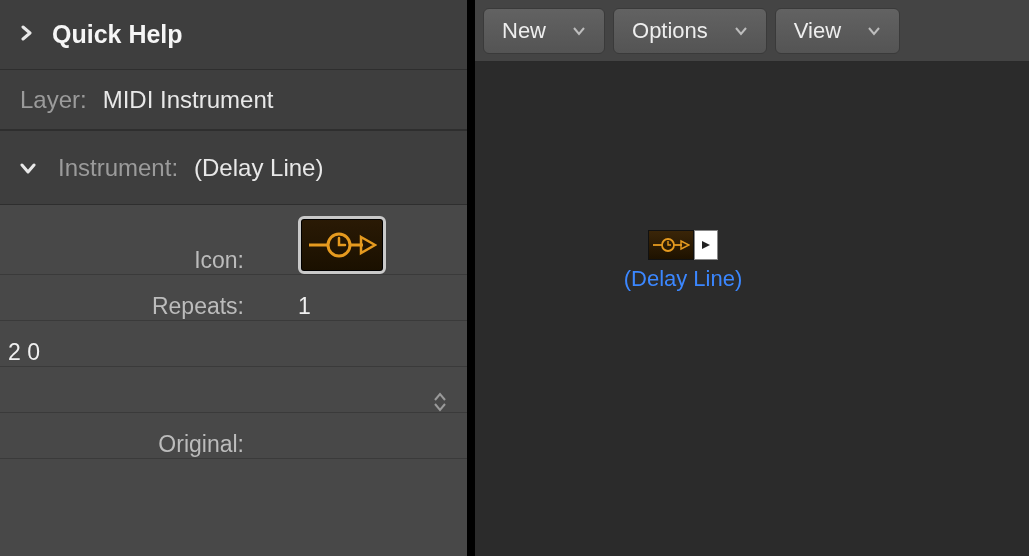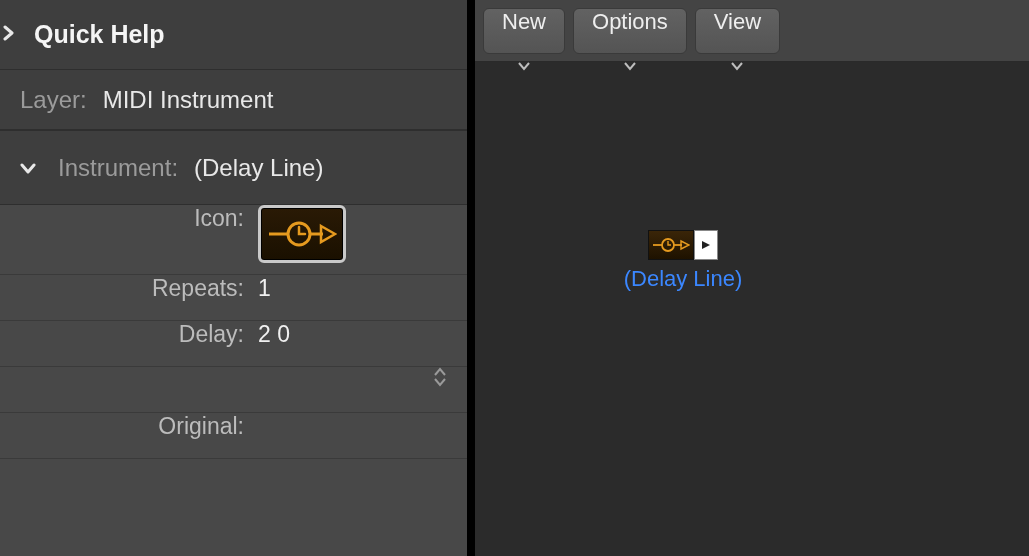--- a/index.html
+++ b/index.html
@@ -1,44 +1,44 @@
 <!DOCTYPE html>
 <html><head>
 <meta charset="utf-8">
 <style>
   * { box-sizing: border-box; margin: 0; padding: 0; }
   html, body { width: 1029px; height: 556px; overflow: hidden; font-family: -apple-system, "Helvetica Neue", Arial, sans-serif; background:#000; }
   .app { display:flex; width:1029px; height:556px; }
   .sidebar { width:475px; background:#3e3e3e; color:#ddd; display:flex; flex-direction:column; border-right:8px solid #000; }
-  .qh-row { height:70px; display:flex; align-items:center; border-bottom:1px solid #2e2e2e; }
+  .qh-row { height:70px; display:flex; align-items:center; padding-left:18px; border-bottom:1px solid #2e2e2e; }
   .qh-row .chev { width:24px; display:inline-block; color:#f0f0f0; }
   .qh-row .chev svg { width:16px; height:16px; }
   .qh-title { font-size:25px; font-weight:600; color:#f5f5f5; margin-left:10px; }
   .row { height:60px; display:flex; align-items:center; padding-left:20px; border-bottom:1px solid #2e2e2e; font-size:24px; }
   .row.subhead { height:75px; border-top:1px solid #2e2e2e; }
   .label { color:#9b9b9b; }
   .value { color:#e8e8e8; margin-left:16px; }
   .indented .chev { width:24px; margin-right:14px; }
   .indented .chev svg { width:16px; height:16px; }
   .props { background:#484848; flex:1; }
-  .prop-row { height:46px; display:flex; align-items:flex-start; font-size:23px; border-bottom:1px solid #3a3a3a; }
+  .prop-row { height:46px; display:flex; align-items:flex-end; font-size:23px; border-bottom:1px solid #3a3a3a;gap:40px; }
   .prop-row.tall { height:70px; }
   .prop-label { width:250px; text-align:right; color:#bcbcbc; padding-right:6px; }
   .prop-val { color:#f0f0f0; padding-left:8px; flex:1; display:flex; align-items:center; }
   .checkbox { width:26px; height:26px; border-radius:5px; background:#0a7bff; display:inline-flex; align-items:center; justify-content:center; }
   .checkbox svg { width:18px; height:18px; }
   .icon-well { width:88px; height:58px; border:3px solid #c9c9c9; border-radius:6px; background:linear-gradient(#2a1a05,#1a1000); display:flex; align-items:center; justify-content:center; box-shadow: inset 0 0 0 1px #000; }
   .icon-well svg { width:70px; height:36px; }
   .stepper { position:absolute; right:20px; display:flex; flex-direction:column; color:#9a9a9a; }
   .stepper svg { width:14px; height:10px; display:block; }
   .rel { position:relative; }
 
   .canvas { flex:1; background:#2b2b2b; display:flex; flex-direction:column; }
   .toolbar { height:62px; background:#444; display:flex; align-items:center; padding:0 8px; gap:8px; border-bottom:1px solid #2a2a2a; }
-  .tbar-btn { height:46px; background:#5a5a5a; background:linear-gradient(#626262,#545454); border:1px solid #3a3a3a; border-radius:6px; color:#eee; font-size:22px; display:flex; align-items:center; padding:0 18px; gap:26px; cursor:default;flex-direction:column; }
+  .tbar-btn { height:46px; background:#5a5a5a; background:linear-gradient(#626262,#545454); border:1px solid #3a3a3a; border-radius:6px; color:#eee; font-size:22px; display:flex; align-items:center; padding:0 18px; gap:26px; cursor:default; }
   .tbar-btn .dd svg { width:14px; height:10px; }
   .tbar-btn .dd { color:#bdbdbd; display:flex; }
 
   .env { position:absolute; left:618px; top:230px; width:130px; text-align:center; }
   .node-box { display:flex; justify-content:center; gap:0; }
   .node-icon { width:46px; height:30px; background:linear-gradient(#3a2508,#1e1200); border:1px solid #111; display:flex; align-items:center; justify-content:center; }
   .node-icon svg { width:38px; height:18px; }
   .node-port { width:24px; height:30px; background:#fff; border:1px solid #888; display:flex; align-items:center; justify-content:center; }
   .node-port svg { width:12px; height:12px; }
   .node-label { color:#3b87ff; font-size:22px; margin-top:6px; white-space:nowrap; }
@@ -94,21 +94,20 @@
       </div>
 
 
 
       <div class="prop-row">
         <div class="prop-label">Repeats:</div>
         <div class="prop-val">1</div>
       </div>
 
       <div class="prop-row">
-        <div class="prop-label">Delay:</div>
         <div class="prop-val">2 0</div>
       </div>
 
       <div class="prop-row rel">
         <div class="prop-val"></div>
         <span class="stepper">
           <svg viewBox="0 0 14 10">
               <path d="M2 8 L7 2 L12 8" fill="none" stroke="#9a9a9a" stroke-width="2"></path>
             </svg>
           <svg viewBox="0 0 14 10">

